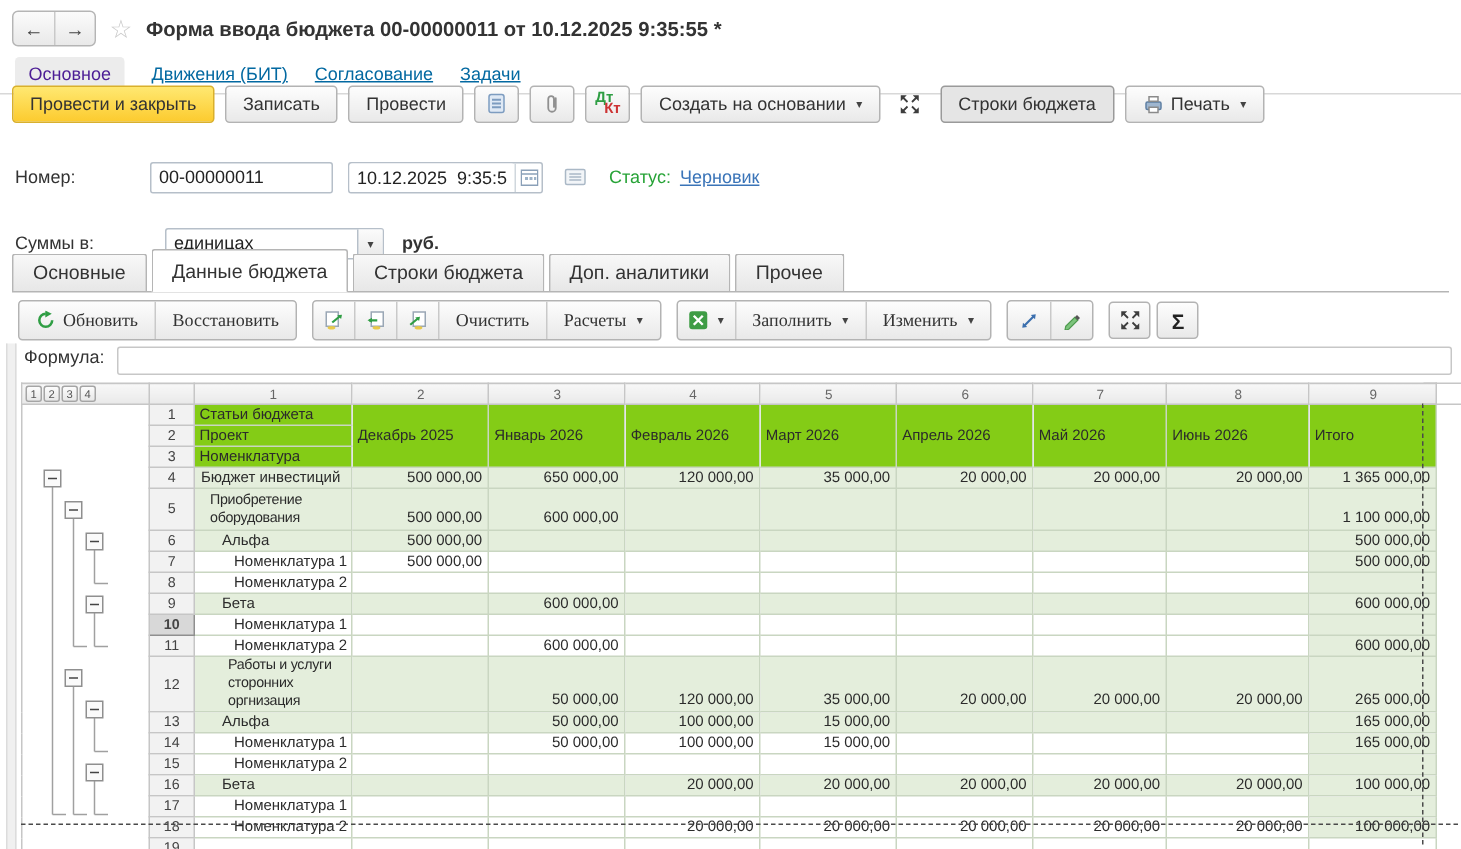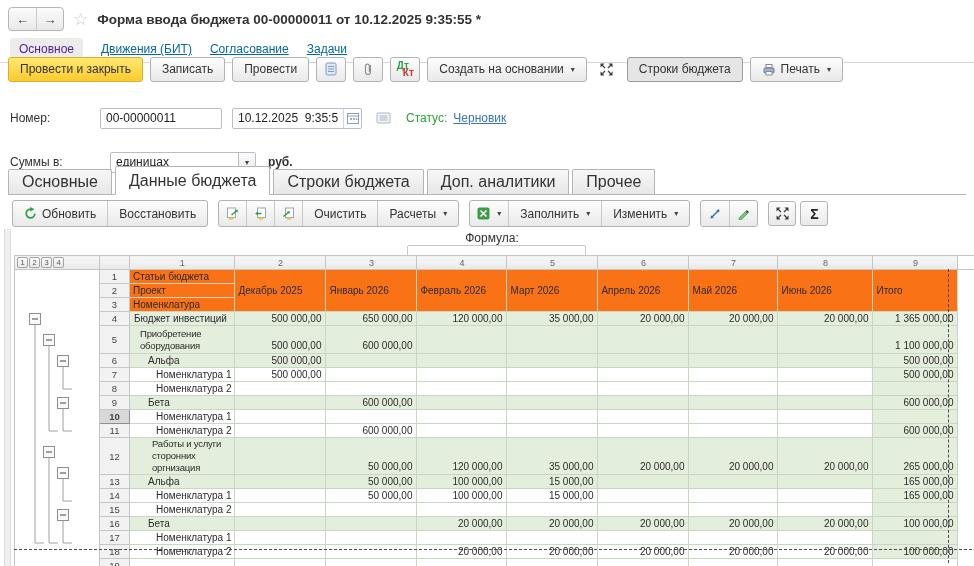--- a/index.html
+++ b/index.html
@@ -48,55 +48,55 @@
   .statuslbl { color:#27a337; margin-left:10px; }
   .statusval { color:#3a74b8; text-decoration:underline; margin-left:6px; }
   .selwrap { width:146px; height:21px; border:1px solid #b6bfc9; border-radius:2px; display:flex; align-items:center; }
   .selwrap .seltext { flex:1; padding:0 5px; font-size:12px; color:#222; }
   .selbtn { width:17px; height:19px; border-left:1px solid #b6bfc9; background:linear-gradient(#fbfbfb,#e9e9e9);
     display:flex; align-items:center; justify-content:center; font-size:8px; color:#444; }
   .rub { font-weight:bold; margin-left:12px; }
 
   
   #tabstrip { top:166px; left:8px; width:958px; height:29px; display:flex; align-items:flex-end; border-bottom:1px solid #b5b5b5; }
-  .ptab { height:25px; line-height:24px; padding:0 13px; font-size:16px; color:#333; border:1px solid #b5b5b5; border-bottom:none;
+  .ptab { height:25px; line-height:24px; padding:0 13px; font-size:13px; color:#333; border:1px solid #b5b5b5; border-bottom:none;
     border-radius:2px 2px 0 0; background:linear-gradient(#f8f8f8,#e7e7e7); margin-right:3px; white-space:nowrap; }
   .ptab.active { height:29px; line-height:28px; background:#fff; margin-bottom:-1px; border-bottom:1px solid #fff; }
 
   
   #toolbar2 { top:200px; left:12px; height:27px; display:flex; align-items:center; gap:10px; }
-  .seggroup { display:inline-flex; border:1px solid #b3b3b3; border-radius:3px; overflow:hidden; background:linear-gradient(#fdfdfd,#e9e9e9); }
+  .seggroup { display:inline-flex; border:1px solid #b3b3b3; border-radius:3px; overflow:hidden; background:linear-gradient(#fdfdfd,#e9e9e9);font-family:Liberation Serif, serif; }
   .seg { height:25px; display:inline-flex; align-items:center; gap:5px; padding:0 11px; font-size:12px; color:#333; white-space:nowrap; }
   .seg + .seg { border-left:1px solid #c9c9c9; }
   .seg.icononly { padding:0 7px; }
   .sqbtn { width:28px; height:25px; border:1px solid #b3b3b3; border-radius:3px; background:linear-gradient(#fdfdfd,#e9e9e9);
     display:inline-flex; align-items:center; justify-content:center; font-size:13px; color:#222; }
   .sigma { font-size:14px; font-weight:bold; }
 
   
-  #formularow { top:231px; left:16px; width:952px; height:21px; display:flex; align-items:center; font-size:12px; color:#333;flex-direction:column; }
+  #formularow { top:231px; left:16px; width:952px; height:21px; display:flex; font-size:12px; color:#333; }
   #formularow input { flex:1; margin-left:8px; height:19px; border:1px solid #c7c7c7; border-radius:2px; }
 
   
   #leftstrip { top:229px; left:4px; width:7px; height:337px; background:#f0f0f0; border-left:1px solid #dcdcdc; border-right:1px solid #dcdcdc; }
 
   
   #gridarea { top:255px; left:14px; width:960px; height:311px; }
   table.grid { border-collapse:collapse; table-layout:fixed; }
   .grid td { overflow:hidden; white-space:nowrap; height:14px; padding:0; vertical-align:middle; }
   tr.r14 { height:14px; } tr.tall { height:28px; }
   td.ch { background:linear-gradient(#f7f7f7,#e9e9e9); border:1px solid #c6c6c6; font-size:9px; color:#666; text-align:center; }
   td.corner { text-align:left; padding-left:2px; }
   .lvlbtn { display:inline-block; width:11px; height:11px; line-height:10px; text-align:center; font-size:7.5px; color:#555;
     border:1px solid #a5a5a5; border-radius:2px; background:linear-gradient(#fcfcfc,#e8e8e8); margin-right:1px; vertical-align:middle; }
   td.num { background:#f2f2f2; border:1px solid #c6c6c6; font-size:9.5px; color:#444; text-align:center; }
   td.num.sel { background:#d8d8d8; font-weight:bold; border-color:#8f8f8f; }
   td.gtree { background:#fff; border:1px solid #c6c6c6; vertical-align:top; }
   td.cell { border:1px solid #c9d6c1; font-size:10px; color:#2b2b2b; padding:0 3px; }
-  td.dimc { background:#f97316; }
+  td.dimc { background:#84cc16; }
   td.grp { background:#e4eedc; }
   td.val { text-align:right; padding-right:4px; }
   tr.tall td.val { vertical-align:bottom; padding-bottom:2px; }
   td.lab.twoline { white-space:pre-line; font-size:9.5px; line-height:12px; letter-spacing:-0.2px; }
   .vdash { left:934px; top:14px; height:294px; border-left:1px dashed #4a4a4a; }
   .hdash { left:0; top:294px; width:958px; border-top:1px dashed #4a4a4a; }
   .sliver { left:935px; top:0; width:30px; height:15px; border-top:1px solid #c6c6c6; border-bottom:1px solid #c6c6c6; }
 </style>
 </head>
 <body>

